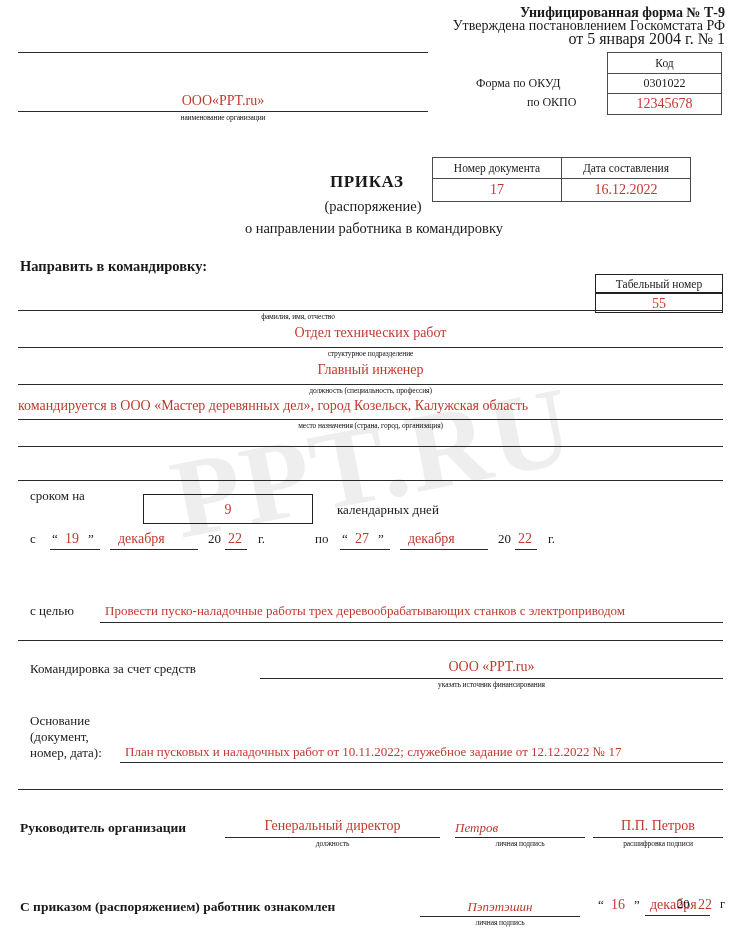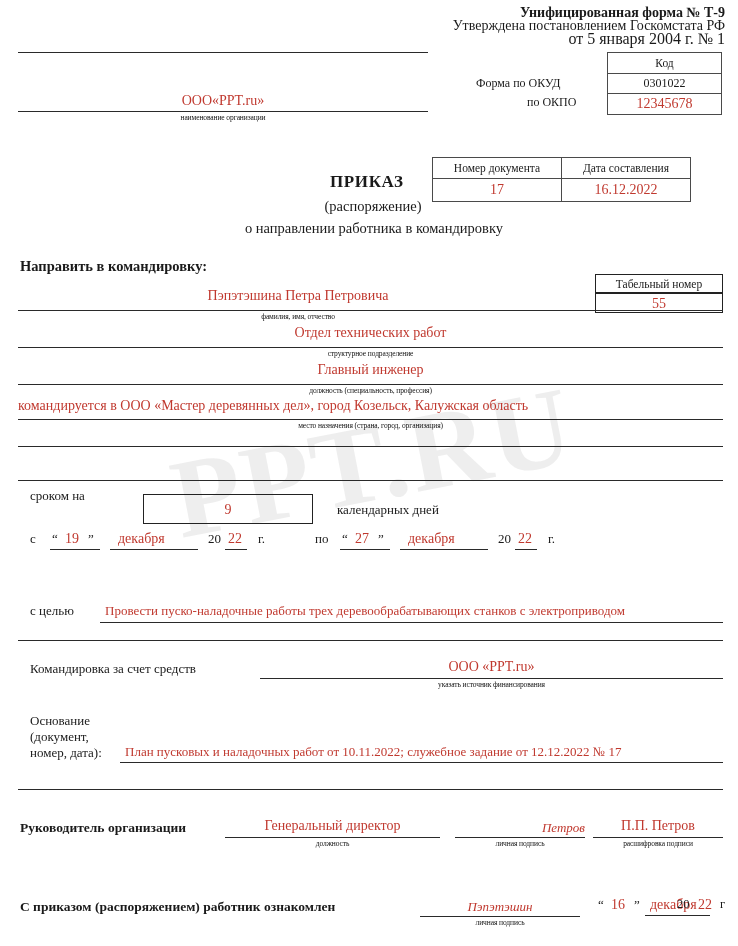--- a/index.html
+++ b/index.html
@@ -167,21 +167,20 @@
 
   <div class="title-main" style="left:330px; top:172px;">ПРИКАЗ</div>
   <div class="title-sub" style="left:303px; top:198px; width:140px; text-align:center;">(распоряжение)</div>
   <div class="title-sub" style="left:188px; top:220px; width:372px; text-align:center;">о направлении работника в командировку</div>
 
   <div class="section-head" style="left:20px; top:258px;">Направить в командировку:</div>
 
   <div class="boxcell" style="left:595px; top:274px; width:128px; height:19px; font-size:11.5px; line-height:19px;">Табельный номер</div>
   <div class="boxcell filled" style="left:595px; top:293px; width:128px; height:20px; line-height:20px;">55</div>
 
-  <div class="centered-val red" style="left:18px; top:288px; width:560px;">Пэпэтэшина Петра Петровича</div>
   <div class="rule" style="left:18px; top:310px; width:705px;"></div>
   <div class="cap" style="left:18px; top:312px; width:560px;">фамилия, имя, отчество</div>
 
   <div class="centered-val red" style="left:18px; top:325px; width:705px;">Отдел технических работ</div>
   <div class="rule" style="left:18px; top:347px; width:705px;"></div>
   <div class="cap" style="left:18px; top:349px; width:705px;">структурное подразделение</div>
 
   <div class="centered-val red" style="left:18px; top:362px; width:705px;">Главный инженер</div>
   <div class="rule" style="left:18px; top:384px; width:705px;"></div>
   <div class="cap" style="left:18px; top:386px; width:705px;">должность (специальность, профессия)</div>
@@ -239,21 +238,21 @@
   <div class="abs red" style="left:125px; top:744px; width:598px; font-size:13px; white-space:nowrap;">План пусковых и наладочных работ от 10.11.2022; служебное задание от 12.12.2022 № 17</div>
   <div class="rule" style="left:120px; top:762px; width:603px;"></div>
   <div class="rule" style="left:18px; top:789px; width:705px;"></div>
 
   <div class="section-head" style="left:20px; top:820px; font-size:13.5px;">Руководитель организации</div>
 
   <div class="centered-val red" style="left:225px; top:818px; width:215px;">Генеральный директор</div>
   <div class="rule" style="left:225px; top:837px; width:215px;"></div>
   <div class="cap" style="left:225px; top:839px; width:215px;">должность</div>
 
-  <div class="abs" style="left:455px; top:818px; width:130px; text-align:right;">
+  <div class="abs" style="left:455px; top:818px; width:130px; text-align:left;">
     <span class="sig-italic">Петров</span>
   </div>
   <div class="rule" style="left:455px; top:837px; width:130px;"></div>
   <div class="cap" style="left:455px; top:839px; width:130px;">личная подпись</div>
 
   <div class="centered-val red" style="left:593px; top:818px; width:130px;">П.П. Петров</div>
   <div class="rule" style="left:593px; top:837px; width:130px;"></div>
   <div class="cap" style="left:593px; top:839px; width:130px;">расшифровка подписи</div>
 
   <div class="section-head" style="left:20px; top:899px; font-size:13.5px;">С приказом (распоряжением) работник ознакомлен</div>

